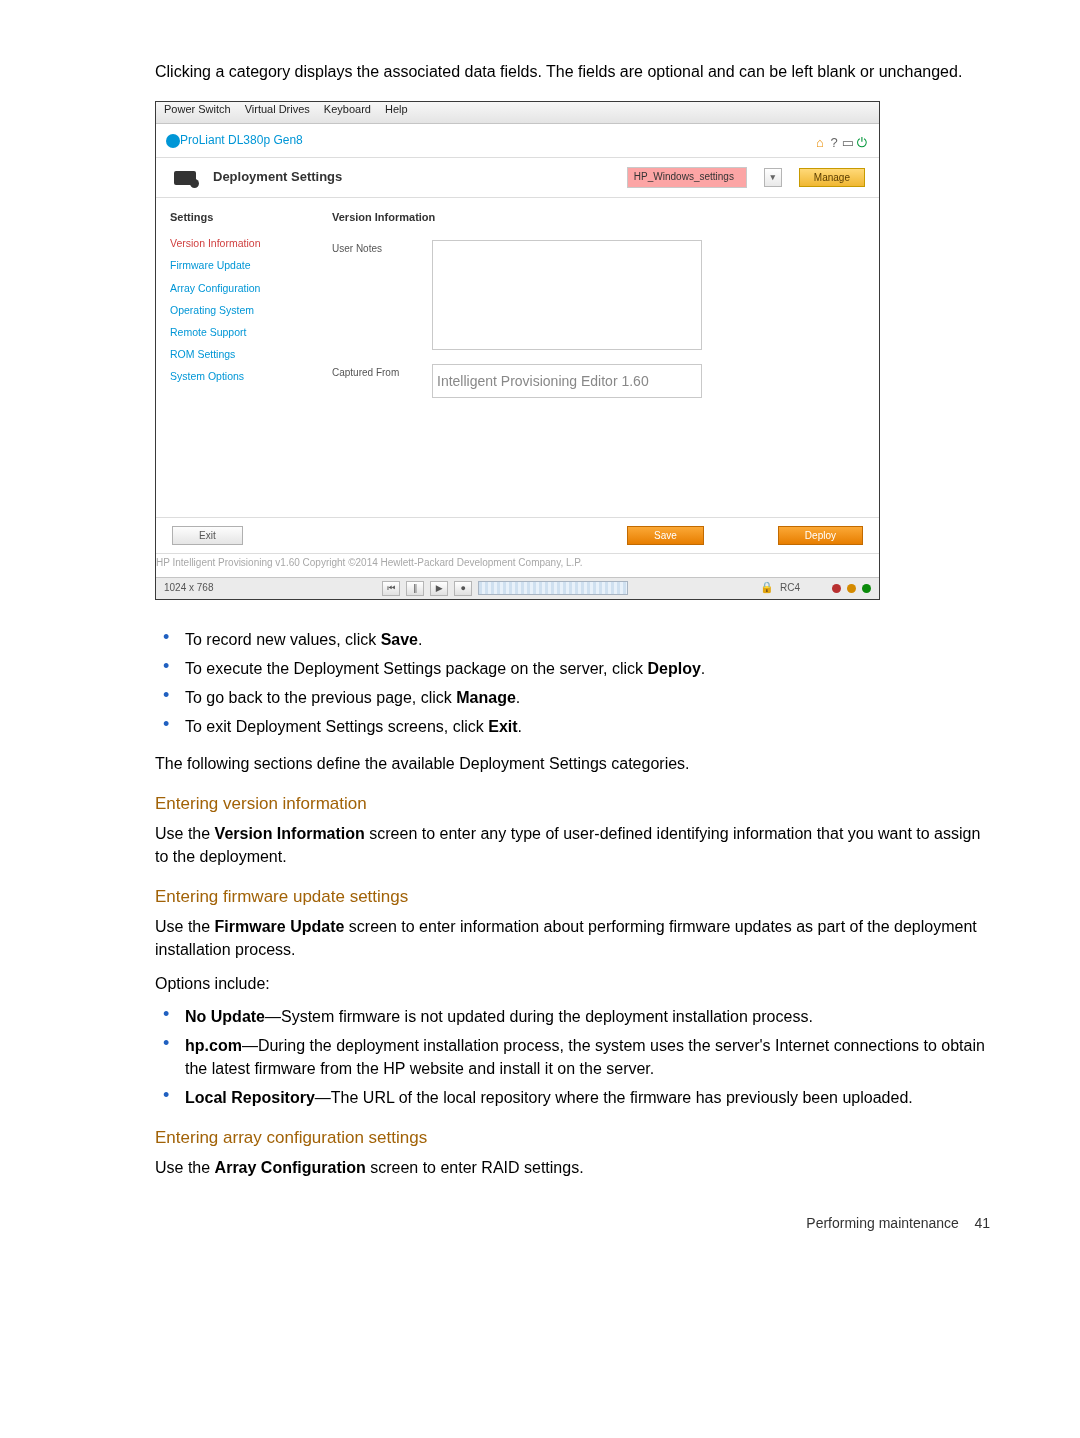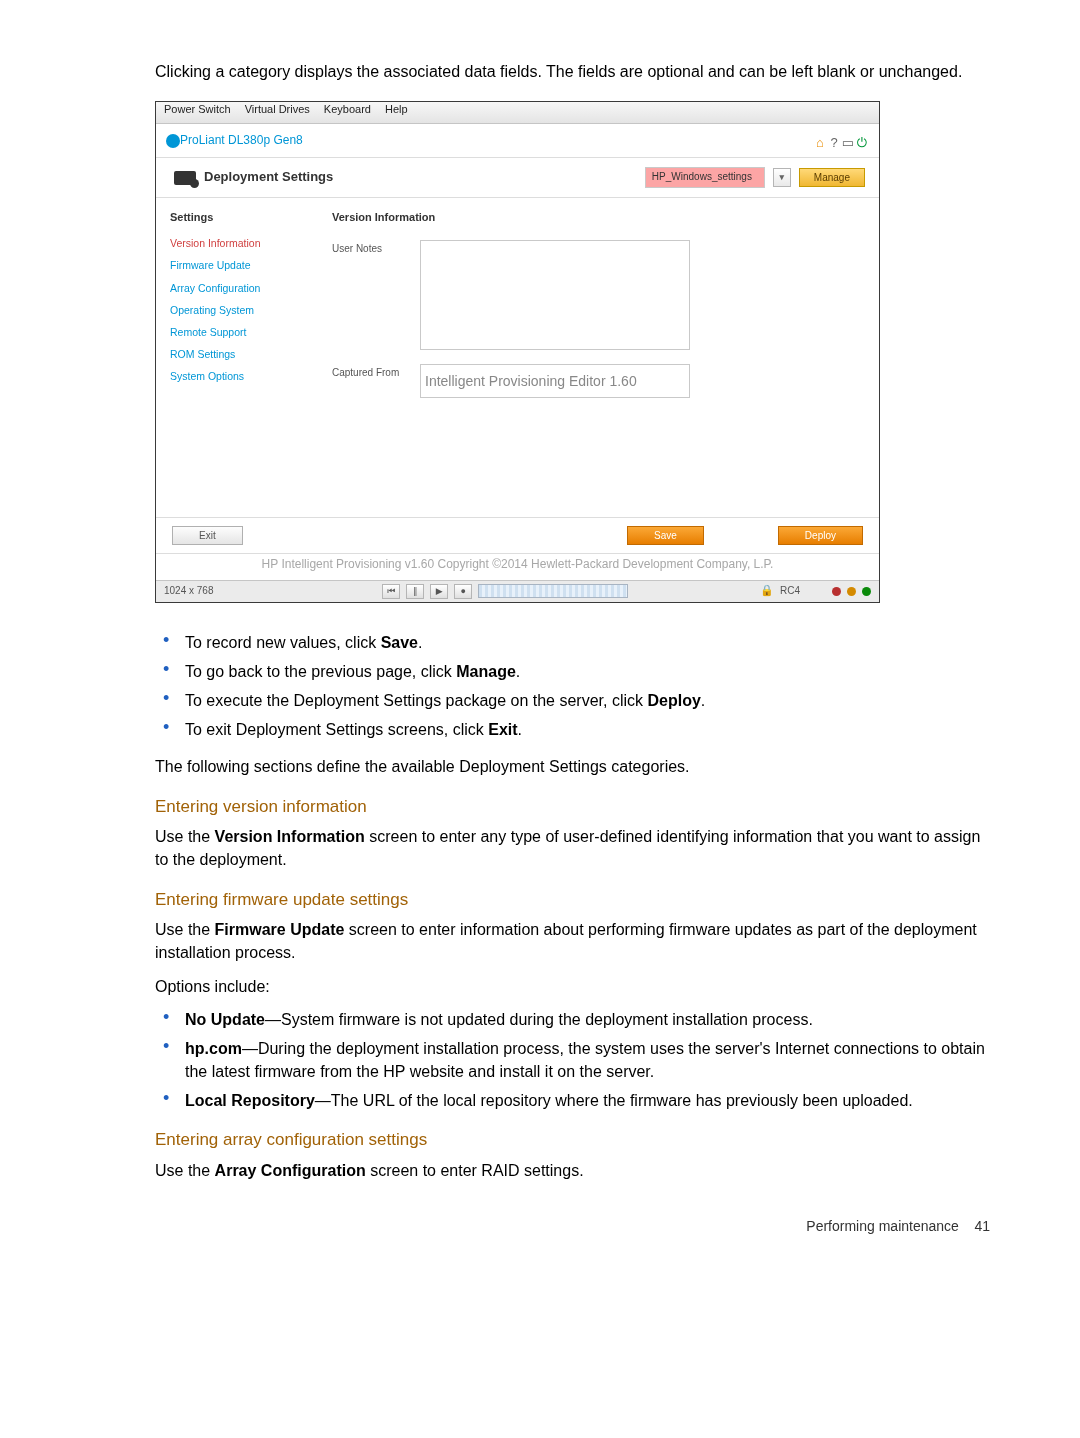--- a/index.html
+++ b/index.html
@@ -59,21 +59,21 @@
   .power-icon { color: #009639; }
   .home-icon { color: #e88b00; }
 
   .toolbar {
     height: 40px;
     background: #fff;
     border-bottom: 1px solid #ddd;
     display: flex;
     align-items: center;
     padding: 0 14px 0 18px;
-    gap: 8px;
+    gap: 17px;
     font-size: 13px;
     font-weight: bold;
     color: #333;
   }
   .toolbar .server-icon { width: 22px; height: 14px; background: #333; border-radius: 2px; position: relative; }
   .toolbar .server-icon::after { content:""; position:absolute; right:-3px; bottom:-3px; width:9px; height:9px; background:#333; border-radius:50%; }
   .toolbar .spacer2 { flex:1; }
   .profile-box {
     border:1px solid #c9c9c9;
     background:#fca5a5;
@@ -112,21 +112,21 @@
   .sidebar-title { font-weight:bold; margin-bottom:10px; color:#333; font-size:11px;}
   .sb-item { color:#0096d6; margin-bottom:7px; cursor:pointer; }
   .sb-item.active { color:#d04040; }
 
   .main {
     flex:1;
     padding: 12px 60px 12px 6px;
     font-size:10.5px;
   }
   .main-title { font-weight:bold; color:#333; margin-bottom:14px; font-size:11px;}
-  .fld { display:flex; gap:8px; margin-bottom:8px; align-items:flex-start;}
+  .fld { display:flex; gap:20px; margin-bottom:8px; align-items:flex-start;}
   .fld-label { width:80px; text-align:left; color:#555; font-size:10px; padding-top:2px;}
   .ta { border:1px solid #c9c9c9; width:270px; height:110px; background:#fff;}
   .inp { border:1px solid #c9c9c9; width:270px; height:34px; background:#fff; font-size:14px; padding:15px 4px; color:#888;}
 
   .footer-row {
     height: 36px;
     background:#fff;
     display:flex;
     align-items:center;
     padding:0 16px;
@@ -139,23 +139,22 @@
     border:1px solid #b0b0b0;
     background:linear-gradient(#fdfdfd,#e5e5e5);
     color:#555;
   }
   .btn.orange {
     border:1px solid #c26a00;
     background:linear-gradient(#fba836,#e77e00);
     color:#fff;
   }
   .copyright {
-    font-size:12px;
+    font-size:10px;
     color:#a8a8a8;
-    text-align:center;
     padding:2px 0 6px;
     background:#fff;
   }
   .statusbar {
     height:22px;
     background:#ebebeb;
     border-top:1px solid #c5c5c5;
     display:flex;
     align-items:center;
     font-size:10px;
@@ -281,22 +280,22 @@
     <span>RC4</span>
     <span style="width:20px"></span>
     <span class="led r"></span>
     <span class="led o"></span>
     <span class="led g"></span>
   </div>
 </div>
 
 <ul class="bullets" id="bullets1">
     <li>To record new values, click <strong>Save</strong>.</li>
+    <li>To execute the Deployment Settings package on the server, click <strong>Deploy</strong>.</li>
     <li>To go back to the previous page, click <strong>Manage</strong>.</li>
-    <li>To execute the Deployment Settings package on the server, click <strong>Deploy</strong>.</li>
     <li>To exit Deployment Settings screens, click <strong>Exit</strong>.</li>
   </ul>
 
 <p class="para">The following sections define the available Deployment Settings categories.</p>
 
 <h3 class="section">Entering version information</h3>
 <p class="para">
   <span>Use the </span><strong>Version Information</strong><span> screen to enter any type of user-defined identifying information that you want to assign to the deployment.</span>
 </p>
 

